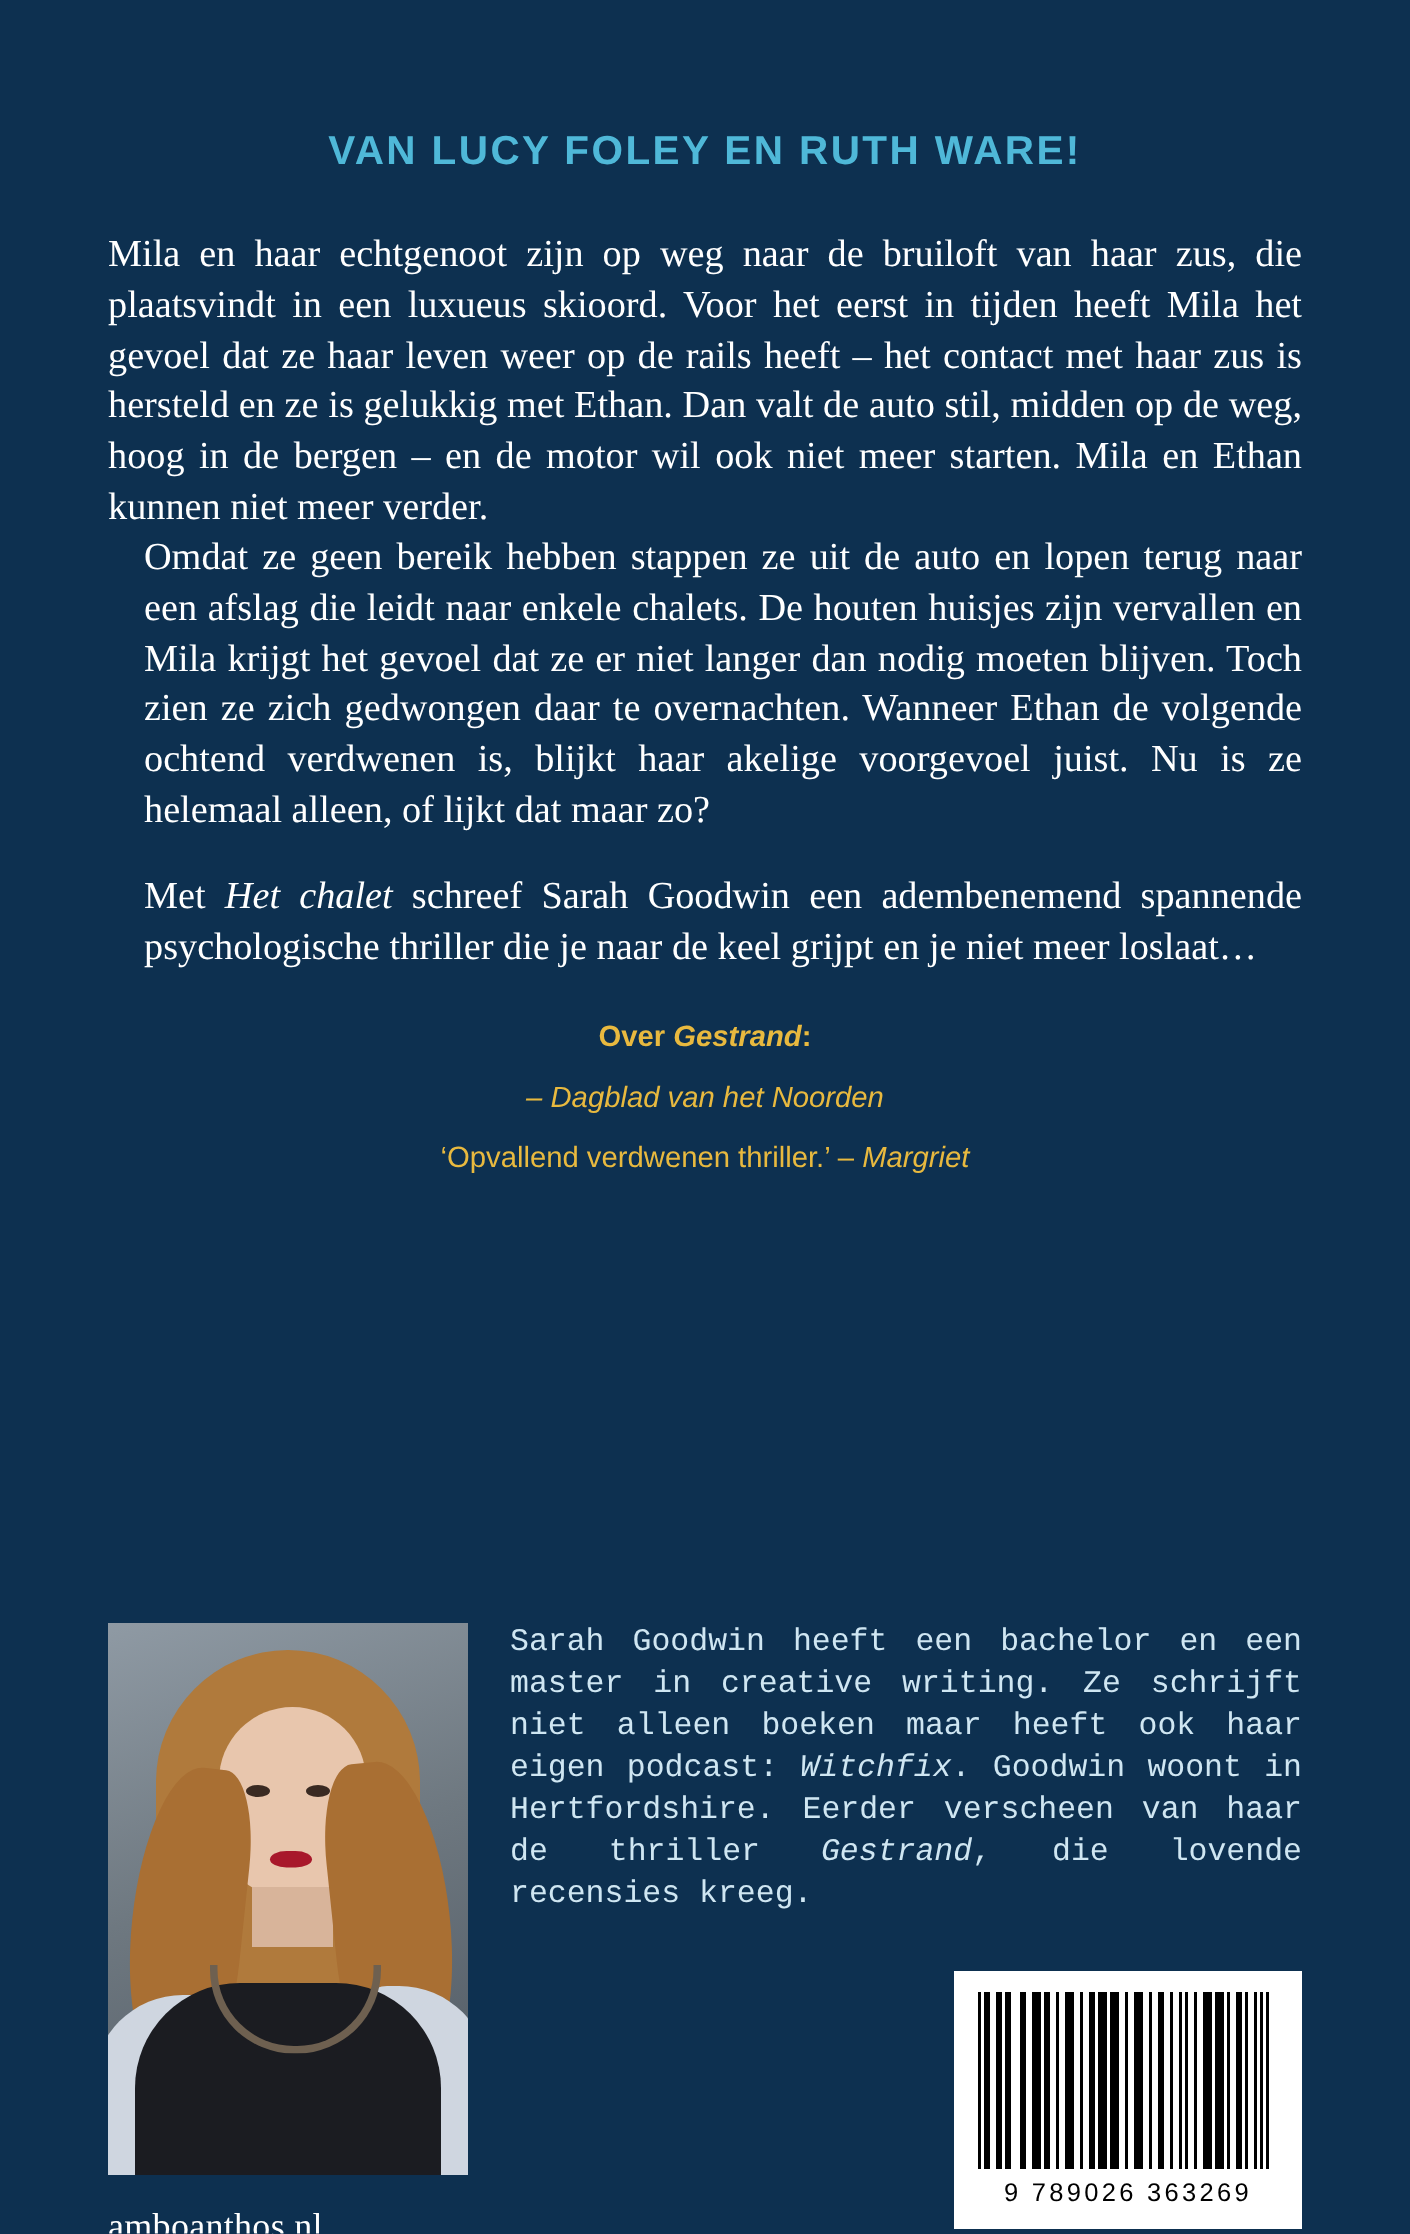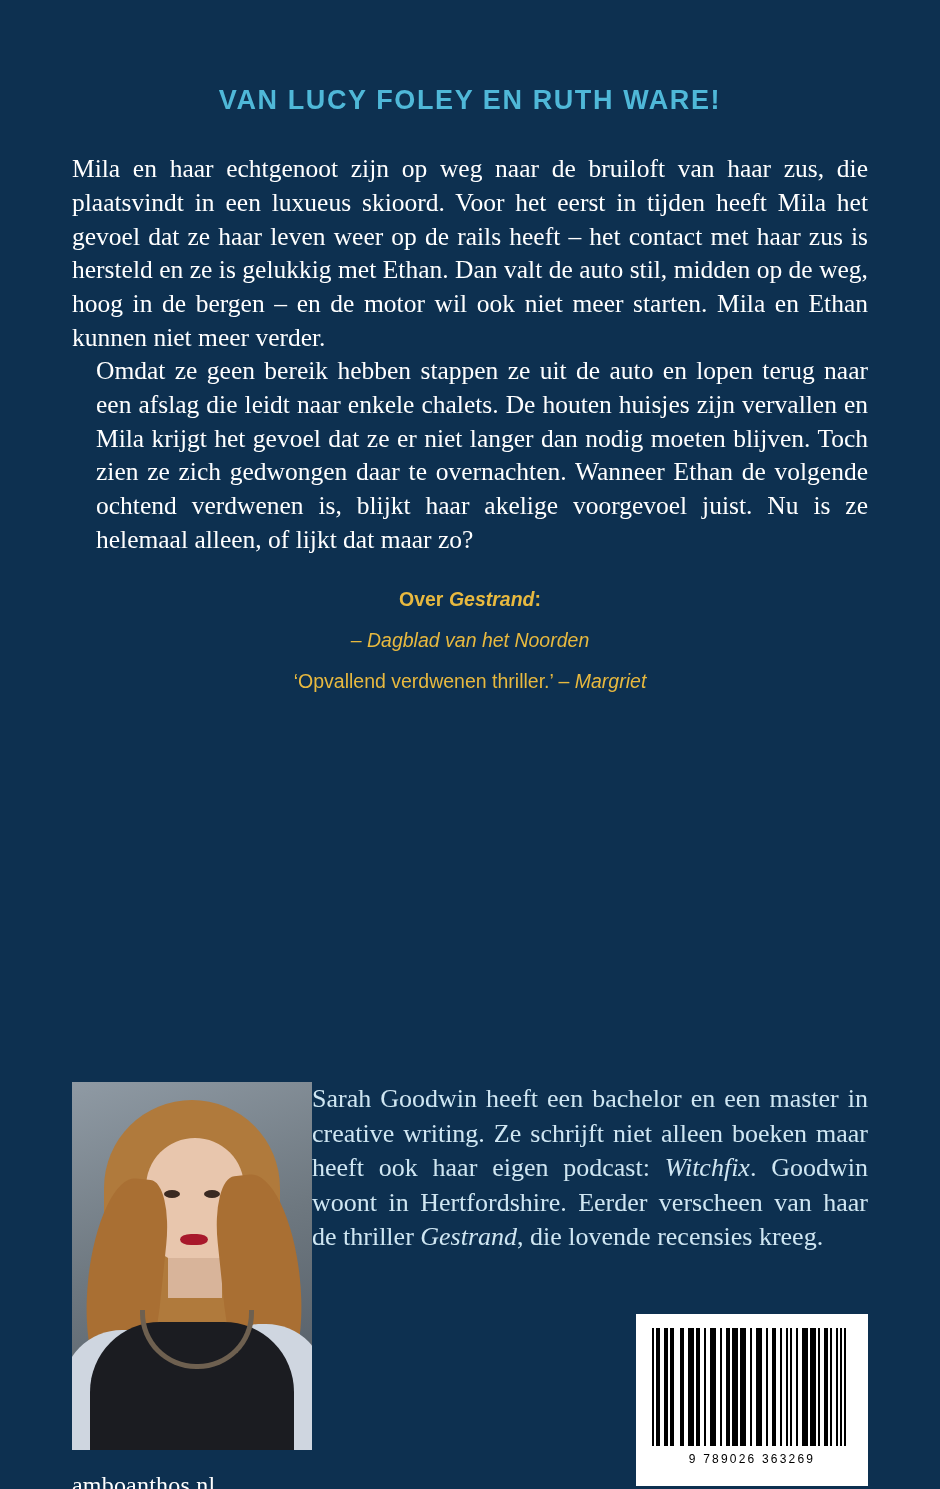--- a/index.html
+++ b/index.html
@@ -181,24 +181,26 @@
     position: absolute;
     left: 68px; top: 228px;
     width: 104px; height: 54px;
     border: 5px solid #6e6050;
     border-top: none;
     border-radius: 0 0 56px 56px;
   }
 
   .author-text {
     flex: 1;
+    margin-left: 28px;
     color: #cfe6f2;
-    font-size: 26px;
+    font-size: 21px;
     line-height: 1.33;
     text-align: justify;
+    font-family: Liberation Mono, monospace;
   }
   .author-text i { font-style: italic; }
 
   
   .imprint {
     position: absolute;
     left: 72px;
     top: 1390px;
     font-size: 24px;
     color: #ffffff;
@@ -223,37 +225,38 @@
     margin: 4px 4px 0 4px;
   }
   .barcode-bars span {
     display: block;
     background: #000;
   }
   .barcode-number {
     margin-top: 6px;
     text-align: center;
     font-family: "Liberation Sans", sans-serif;
-    font-size: 12px;
+    font-size: 17px;
     letter-spacing: 2.2px;
     color: #000;
   }
 </style>
 </head>
 <body>
 
 <div class="page">
 
   <div class="headline">
     <span class="headline-line">VAN LUCY FOLEY EN RUTH WARE!</span>
   </div>
 
   <div class="blurb">
     <p>Mila en haar echtgenoot zijn op weg naar de bruiloft van haar zus, die plaatsvindt in een luxueus skioord. Voor het eerst in tijden heeft Mila het gevoel dat ze haar leven weer op de rails heeft – het contact met haar zus is hersteld en ze is gelukkig met Ethan. Dan valt de auto stil, midden op de weg, hoog in de bergen – en de motor wil ook niet meer starten. Mila en Ethan kunnen niet meer verder.</p>
     <p>Omdat ze geen bereik hebben stappen ze uit de auto en lopen terug naar een afslag die leidt naar enkele chalets. De houten huisjes zijn vervallen en Mila krijgt het gevoel dat ze er niet langer dan nodig moeten blijven. Toch zien ze zich gedwongen daar te overnachten. Wanneer Ethan de volgende ochtend verdwenen is, blijkt haar akelige voorgevoel juist. Nu is ze helemaal alleen, of lijkt dat maar zo?</p>
+    <p class="para-gap"><span>Met </span><i>Het chalet</i><span> schreef Sarah Goodwin een adembenemend spannende psychologische thriller die je naar de keel grijpt en je niet meer loslaat…</span></p>
   </div>
 
   <div class="quotes">
     <div class="over"><span>Over </span><i>Gestrand</i><span>:</span></div>
 
 
     <div class="quote-block">
       <i>– Dagblad van het Noorden</i>
     </div>
 

